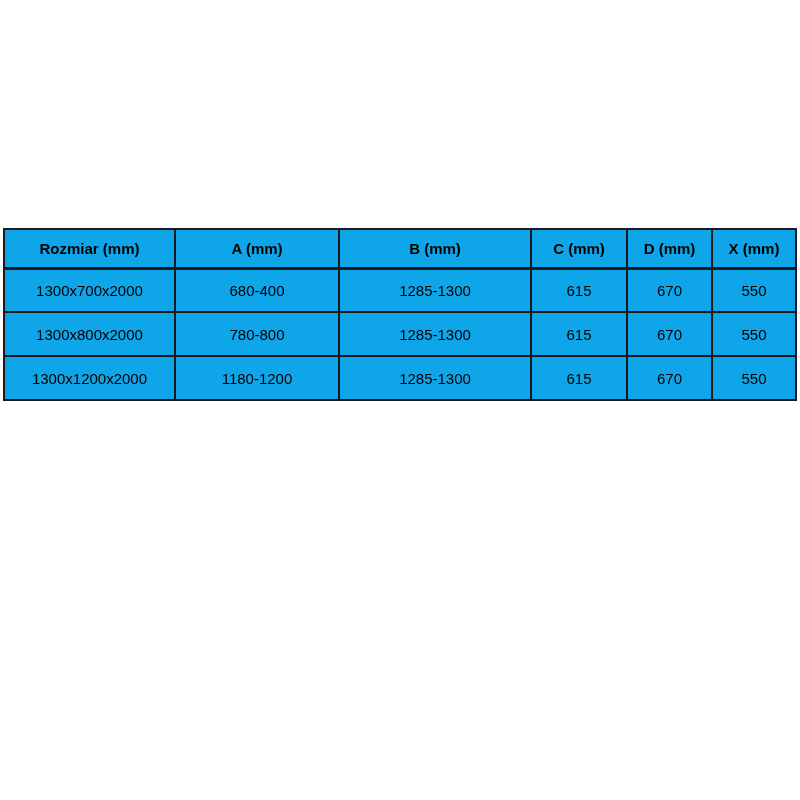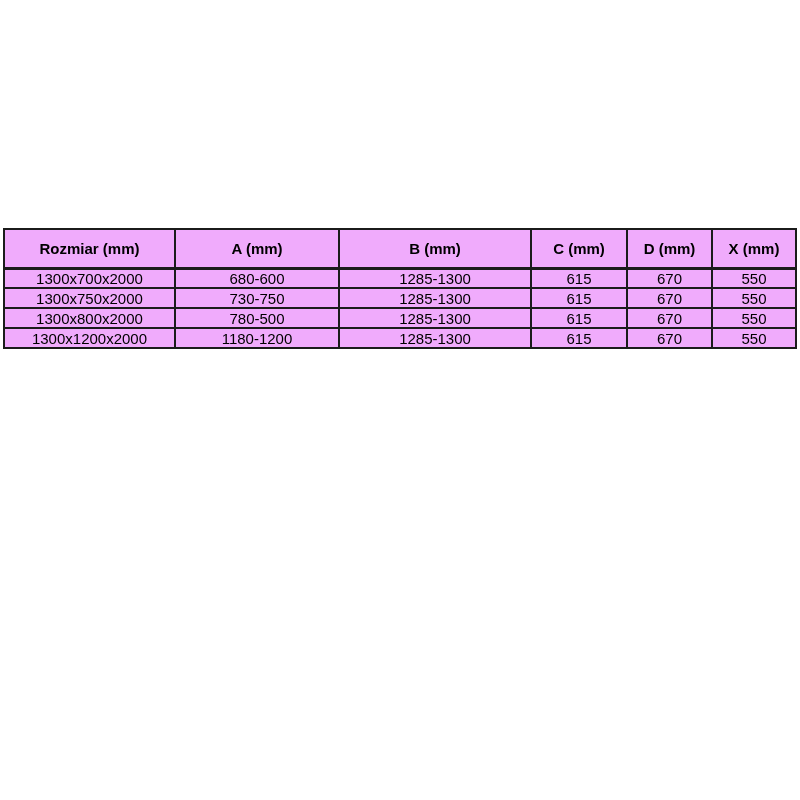--- a/index.html
+++ b/index.html
@@ -17,42 +17,42 @@
     background: #ffffff;
     overflow: hidden;
   }
   table.spec-table {
     position: absolute;
     left: 3px;
     top: 228px;
     width: 792px;
     border-collapse: collapse;
     table-layout: fixed;
-    background: #f0abfc;
+    background: #0ea5e9;
   }
   table.spec-table th,
   table.spec-table td {
     border: 2px solid #1b1b1b;
     text-align: center;
     vertical-align: middle;
     color: #000000;
     padding: 0 2px;
     overflow: hidden;
     white-space: nowrap;
   }
   table.spec-table thead tr {
     height: 39px;
   }
   table.spec-table thead th {
     font-size: 15px;
     font-weight: bold;
     border-bottom-width: 3px;
   }
   table.spec-table tbody tr {
-    height: 20px;
+    height: 44px;
   }
   table.spec-table tbody td {
     font-size: 15px;
     font-weight: normal;
   }
   col.c-rozmiar { width: 171px; }
   col.c-a { width: 164px; }
   col.c-b { width: 192px; }
   col.c-c { width: 96px; }
   col.c-d { width: 85px; }
@@ -77,37 +77,29 @@
         <th>A (mm)</th>
         <th>B (mm)</th>
         <th>C (mm)</th>
         <th>D (mm)</th>
         <th>X (mm)</th>
       </tr>
     </thead>
     <tbody>
       <tr>
         <td>1300x700x2000</td>
-        <td>680-600</td>
-        <td>1285-1300</td>
-        <td>615</td>
-        <td>670</td>
-        <td>550</td>
-      </tr>
-      <tr>
-        <td>1300x750x2000</td>
-        <td>730-750</td>
+        <td>680-400</td>
         <td>1285-1300</td>
         <td>615</td>
         <td>670</td>
         <td>550</td>
       </tr>
       <tr>
         <td>1300x800x2000</td>
-        <td>780-500</td>
+        <td>780-800</td>
         <td>1285-1300</td>
         <td>615</td>
         <td>670</td>
         <td>550</td>
       </tr>
       <tr>
         <td>1300x1200x2000</td>
         <td>1180-1200</td>
         <td>1285-1300</td>
         <td>615</td>

